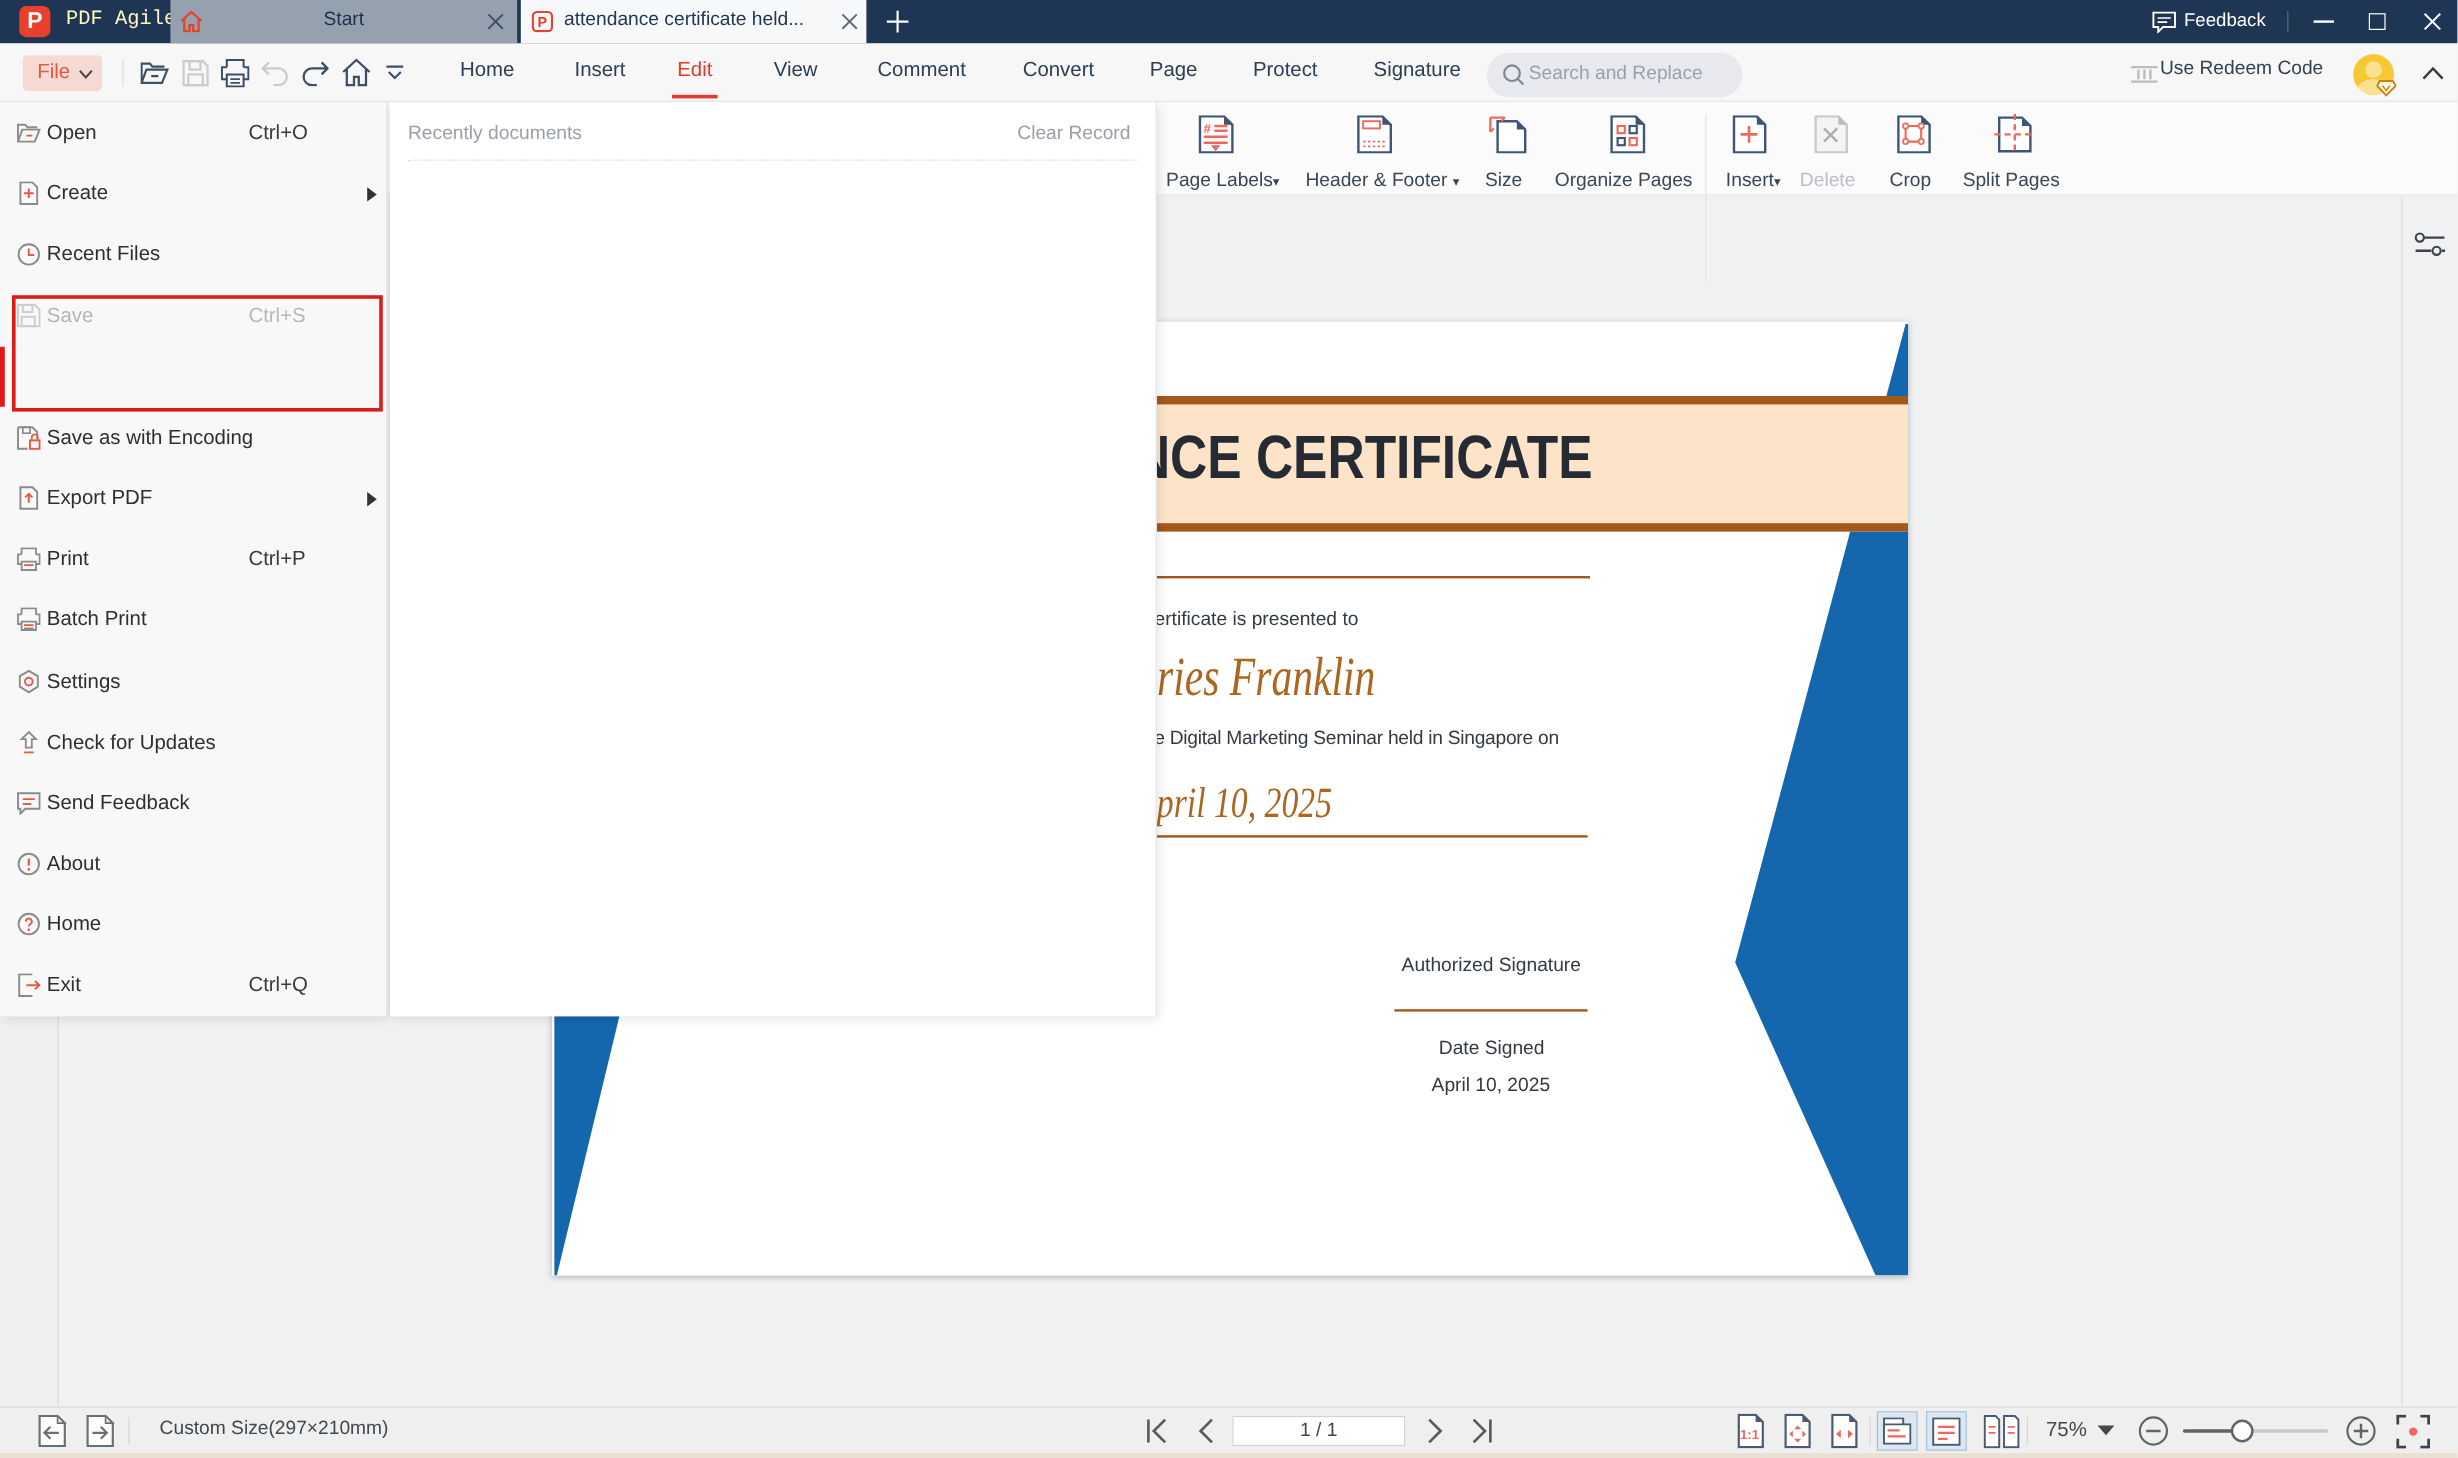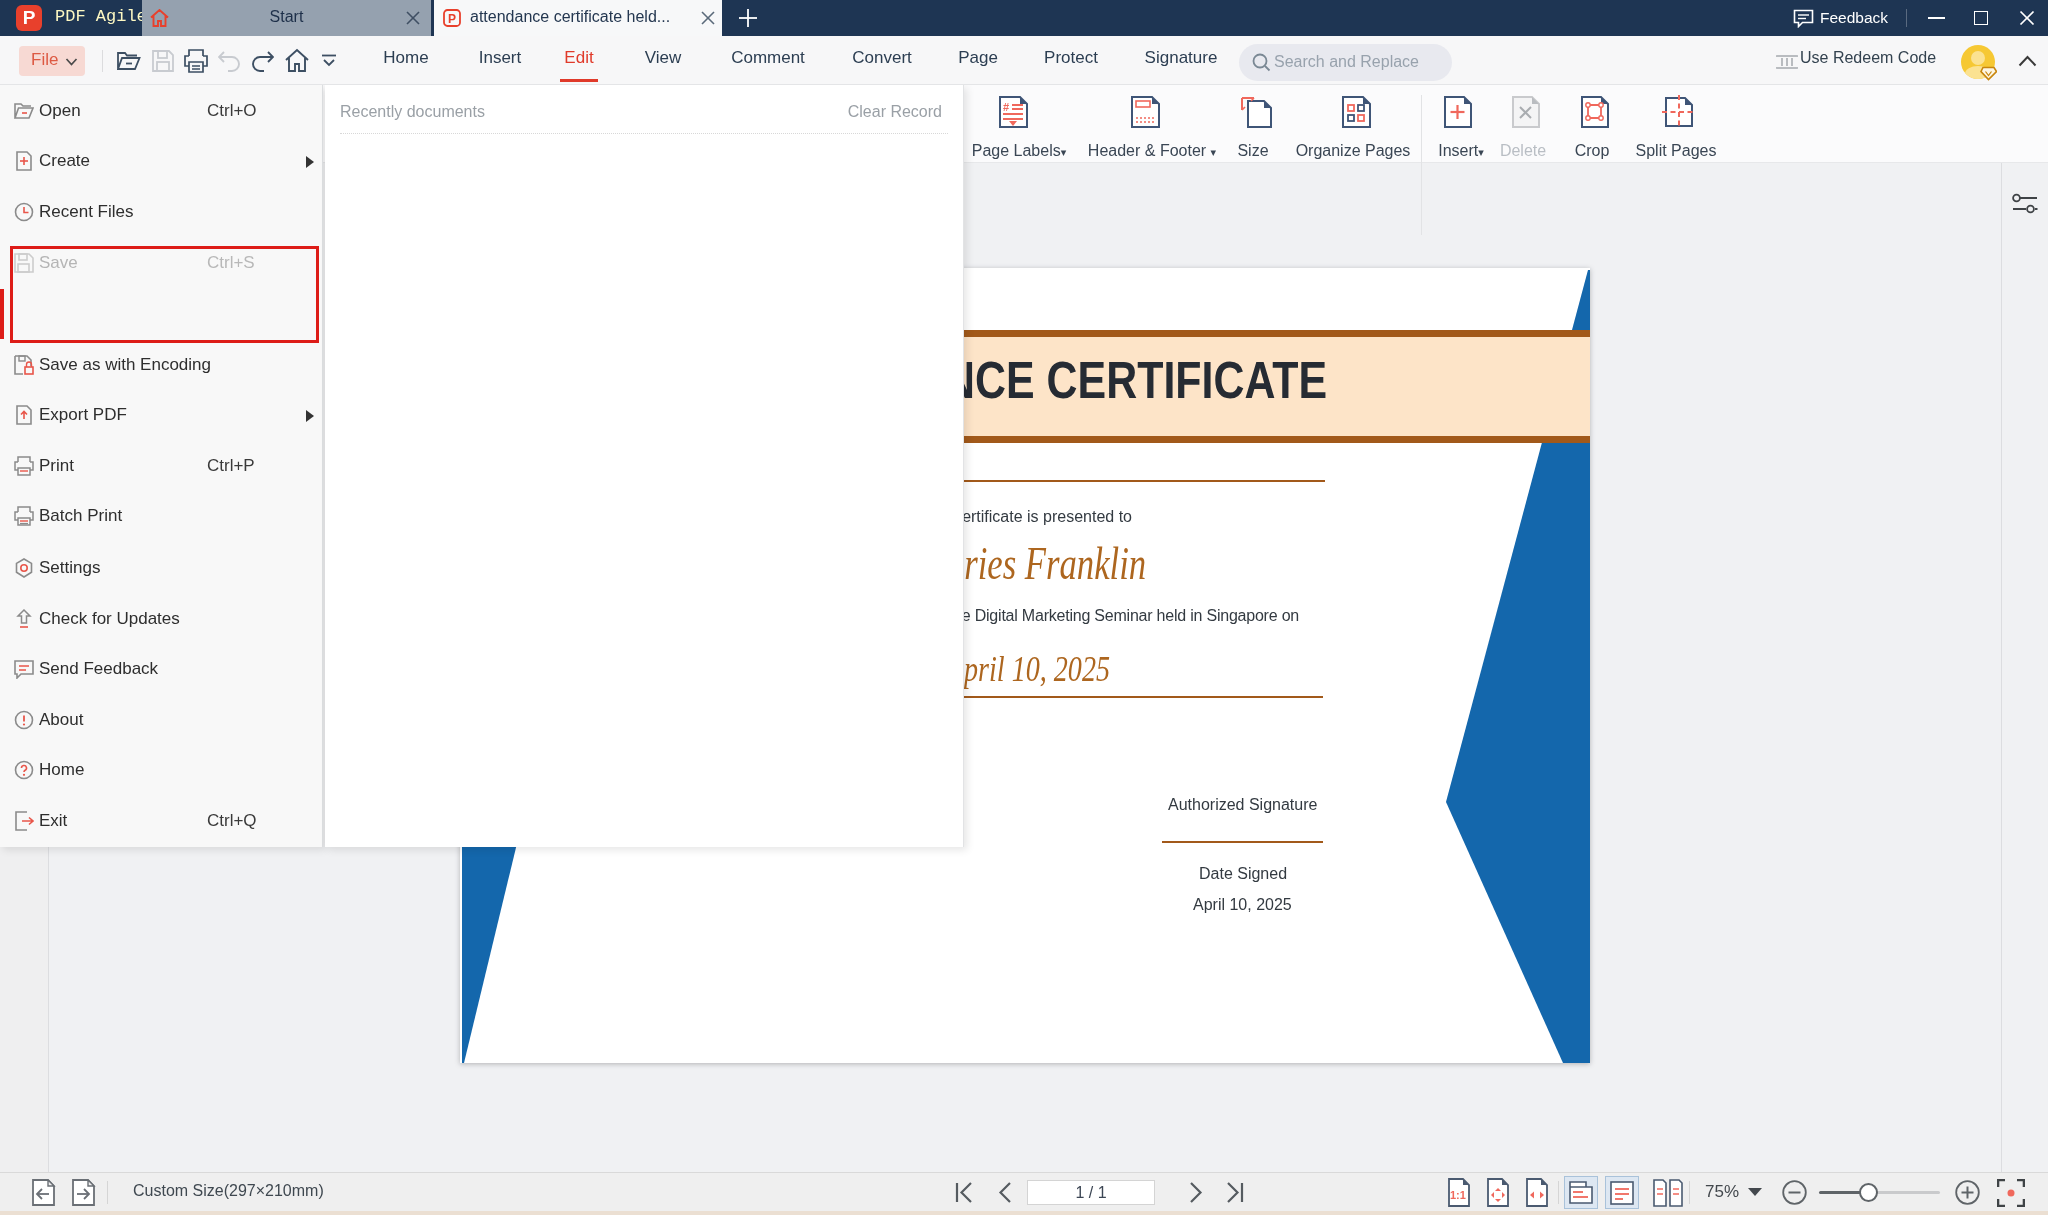--- a/index.html
+++ b/index.html
@@ -26,21 +26,21 @@
 #rsep { position:absolute; left:2001px; top:163px; width:1px; height:1009px; background:#dcdde0; }
 #sidebar { position:absolute; left:0; top:847px; width:49px; height:325px; background:#efeff0; border-right:1px solid #dcdde0; }
 #page { position:absolute; left:460px; top:268px; width:1130px; height:795px; background:#fff; box-shadow:0 1px 5px rgba(60,64,70,0.35); }
 #band { position:absolute; left:0; top:62px; width:1130px; height:113px; background:#fde4c8; border-top:7px solid #a2591a; border-bottom:7px solid #a2591a; }
 #certtitle { position:absolute; top:83px; right:263px; font-size:51px; font-weight:bold; color:#262b33; white-space:nowrap; transform:scaleX(0.8413); transform-origin:100% 50%; }
 .cline { position:absolute; height:2px; background:#a2591a; }
 .ctext { position:absolute; font-size:16px; color:#333a41; white-space:nowrap; }
 .script { position:absolute; font-family:"Liberation Serif", serif; font-style:italic; color:#ad661f; white-space:nowrap; }
 #statusbar { position:absolute; left:0; top:1172px; width:2048px; height:39px; background:#efefef; border-top:1px solid #d9d9d9; }
 #tanstrip { position:absolute; left:0; top:1211px; width:2048px; height:4px; background:#ebdfd2; }
-#pginput { position:absolute; left:1027px; top:7px; width:128px; height:25px; background:#fff; border:1px solid #d4d4d4; text-align:center; font-size:16px; color:#3c4654; line-height:23px; }
+#pginput { position:absolute; left:1027px; top:7px; width:144px; height:25px; background:#fff; border:1px solid #d4d4d4; text-align:center; font-size:16px; color:#3c4654; line-height:23px; }
 #filemenu { position:absolute; left:0; top:85px; width:323px; height:762px; background:#f8f8f8; border-right:1px solid #dcdee0; box-shadow:3px 3px 8px rgba(0,0,0,0.10); }
 .fitem { position:absolute; left:0; width:323px; height:50px; }
 .fitem .txt { position:absolute; left:39px; top:14px; font-size:17px; color:#2e2e2e; }
 .fitem .sc { position:absolute; left:207px; top:14px; font-size:17px; color:#3a3a3a; }
 .fitem .arr { position:absolute; left:306px; top:19px; width:0; height:0; border-left:8px solid #333; border-top:6px solid transparent; border-bottom:6px solid transparent; }
 .fitem svg { position:absolute; left:14px; top:14px; }
 #redrect { position:absolute; left:10px; top:161px; width:309px; height:97px; border:3px solid #dd1c18; }
 #redbar { position:absolute; left:0; top:204px; width:4px; height:50px; background:#dd1c18; }
 #recently { position:absolute; left:325px; top:85px; width:639px; height:762px; background:#fff; border-right:1px solid #e2e3e5; box-shadow:3px 3px 8px rgba(0,0,0,0.10); }
 #recently .hdr { position:absolute; left:15px; top:18px; font-size:16px; color:#9aa0a6; }

